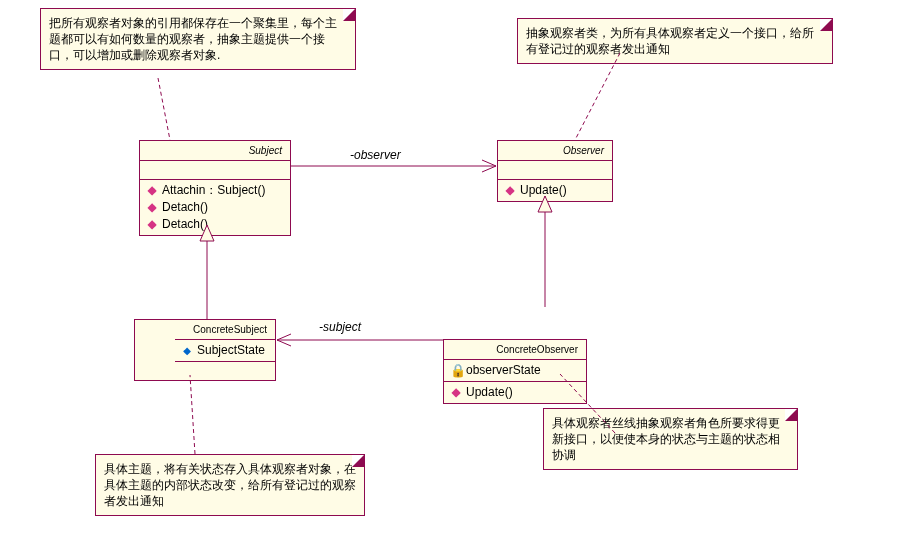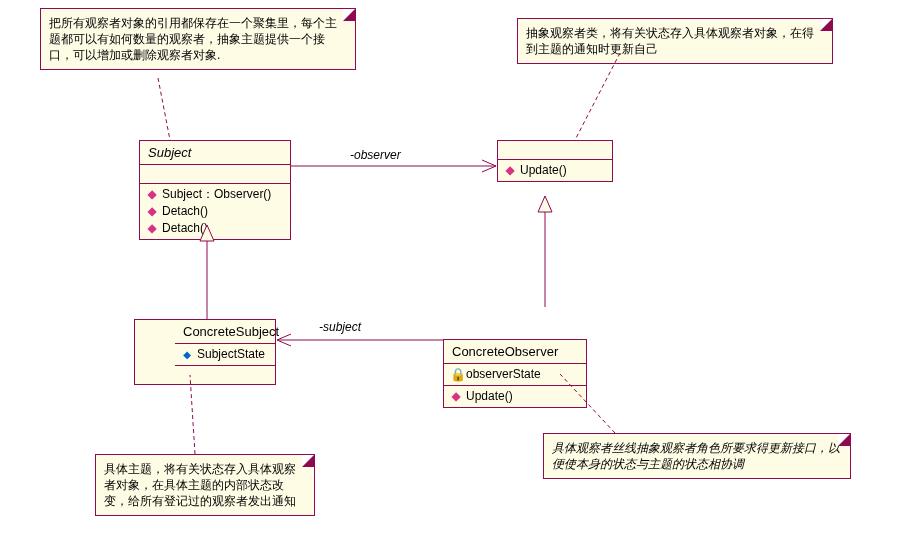--- a/index.html
+++ b/index.html
@@ -12,25 +12,25 @@
     font-size: 12px;
     background: #fff;
   }
   .uml-class {
     position: absolute;
     background: #fffce6;
     border: 1px solid #8e0a50;
     box-sizing: border-box;
   }
   .uml-class .title {
-    text-align: left;
+    text-align: right;
     font-style: italic;
     padding: 4px 8px;
     border-bottom: 1px solid #8e0a50;
-    font-size: 13px;
+    font-size: 10px;
   }
   .uml-class .title.nonitalic { font-style: normal; }
   .uml-class .section {
     border-bottom: 1px solid #8e0a50;
     padding: 2px 6px;
     min-height: 14px;
   }
   .uml-class .section:last-child { border-bottom: none; }
   .uml-class .row {
     display: flex;
@@ -92,51 +92,52 @@
   }
 </style>
 </head>
 <body>
 
 <div class="note" style="left:16px; top:8px; width:316px;margin-left:24px;">
   <span>把所有观察者对象的引用都保存在一个聚集里，每个主题都可以有如何数量的观察者，抽象主题提供一个接口，可以增加或删除观察者对象.</span>
 </div>
 
 <div class="note" style="left:517px; top:18px; width:316px;">
-  <span>抽象观察者类，将有关状态存入具体观察者对象，在得到主题的通知时更新自己</span>
+  <span>抽象观察者类，为所有具体观察者定义一个接口，给所有登记过的观察者发出通知</span>
 </div>
 
-<div class="note" style="left:95px; top:454px; width:220px;">
+<div class="note" style="left:95px; top:454px; width:270px;">
   <span>具体主题，将有关状态存入具体观察者对象，在具体主题的内部状态改变，给所有登记过的观察者发出通知</span>
 </div>
 
-<div class="note" style="left:543px; top:433px; width:308px;font-style:italic;">
+<div class="note" style="left:543px; top:408px; width:255px;">
   <span>具体观察者丝线抽象观察者角色所要求得更新接口，以便使本身的状态与主题的状态相协调</span>
 </div>
 
 <div class="uml-class" style="left:139px; top:140px; width:152px;">
   <div class="title">Subject</div>
   <div class="section"></div>
   <div class="section">
     <div class="row">
         <span class="sym sym-pink">◆</span>
-        <span>Subject：Observer()</span>
+        <span>Attachin：Subject()</span>
       </div>
     <div class="row">
         <span class="sym sym-pink">◆</span>
         <span>Detach()</span>
       </div>
     <div class="row">
         <span class="sym sym-pink">◆</span>
         <span>Detach()</span>
       </div>
   </div>
 </div>
 
 <div class="uml-class" style="left:497px; top:140px; width:116px;">
+  <div class="title">Observer</div>
   <div class="section"></div>
   <div class="section">
     <div class="row">
         <span class="sym sym-pink">◆</span>
         <span>Update()</span>
       </div>
   </div>
 </div>
 
 <div class="uml-class" style="left:134px; top:319px; width:142px;padding-left:40px;">

